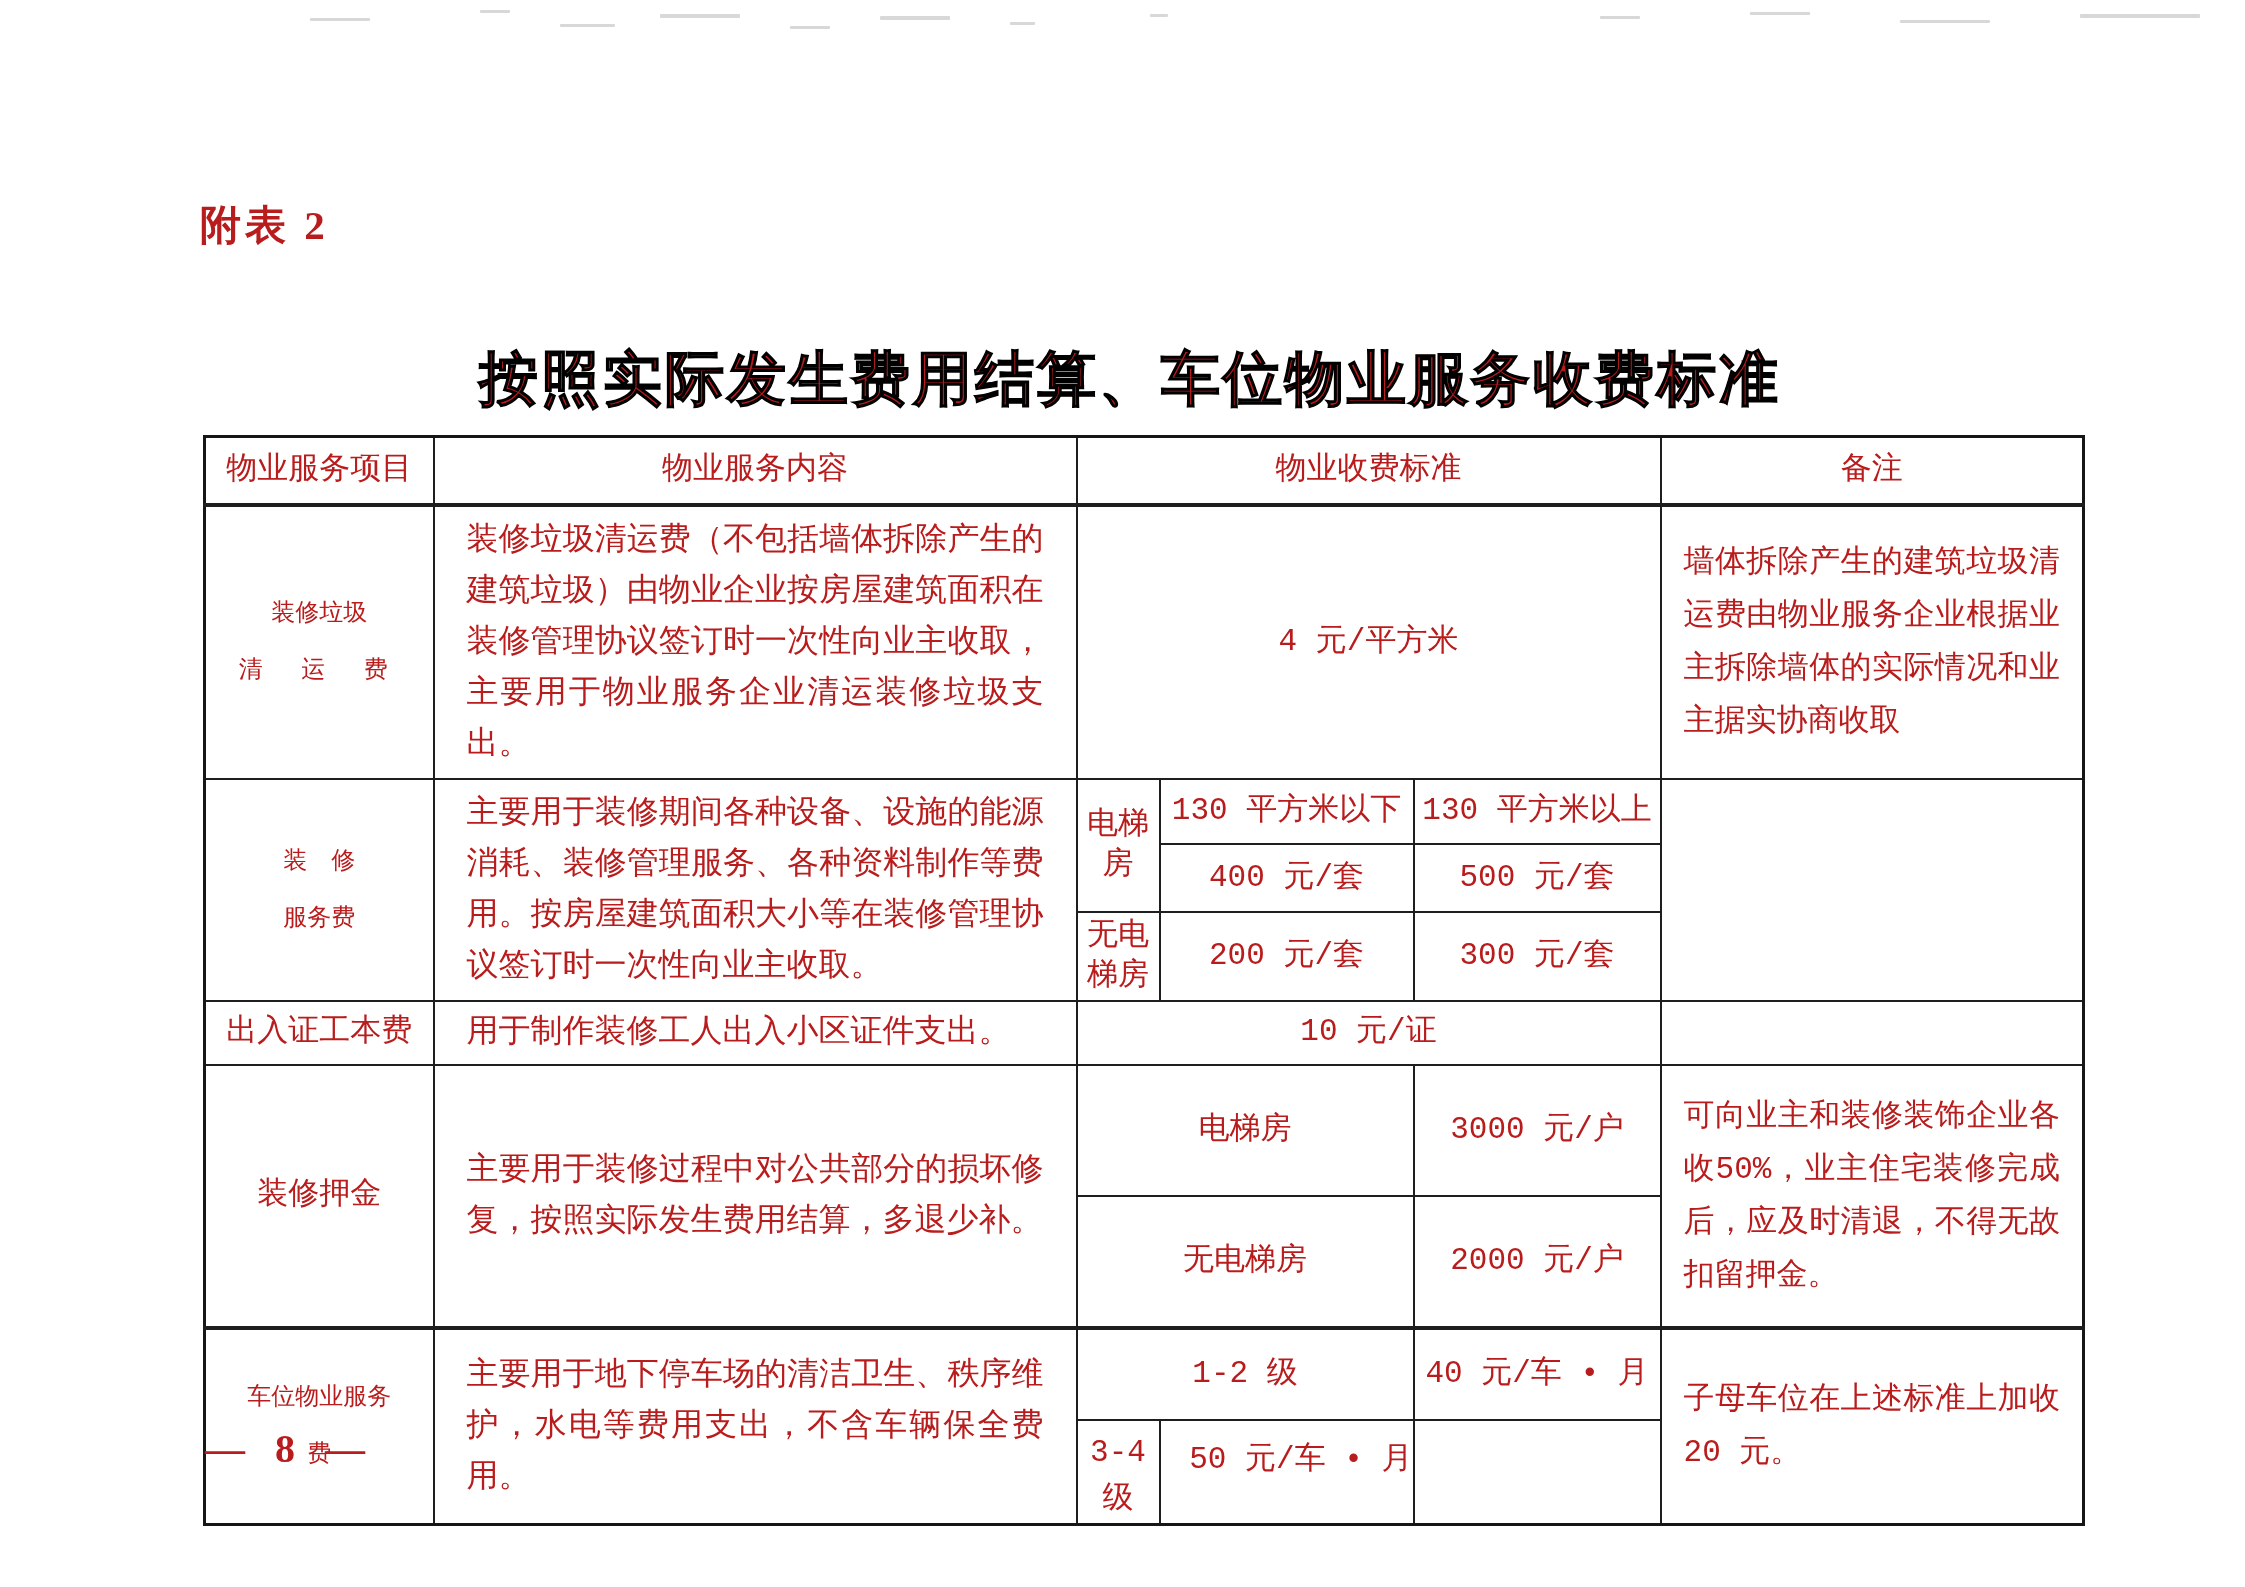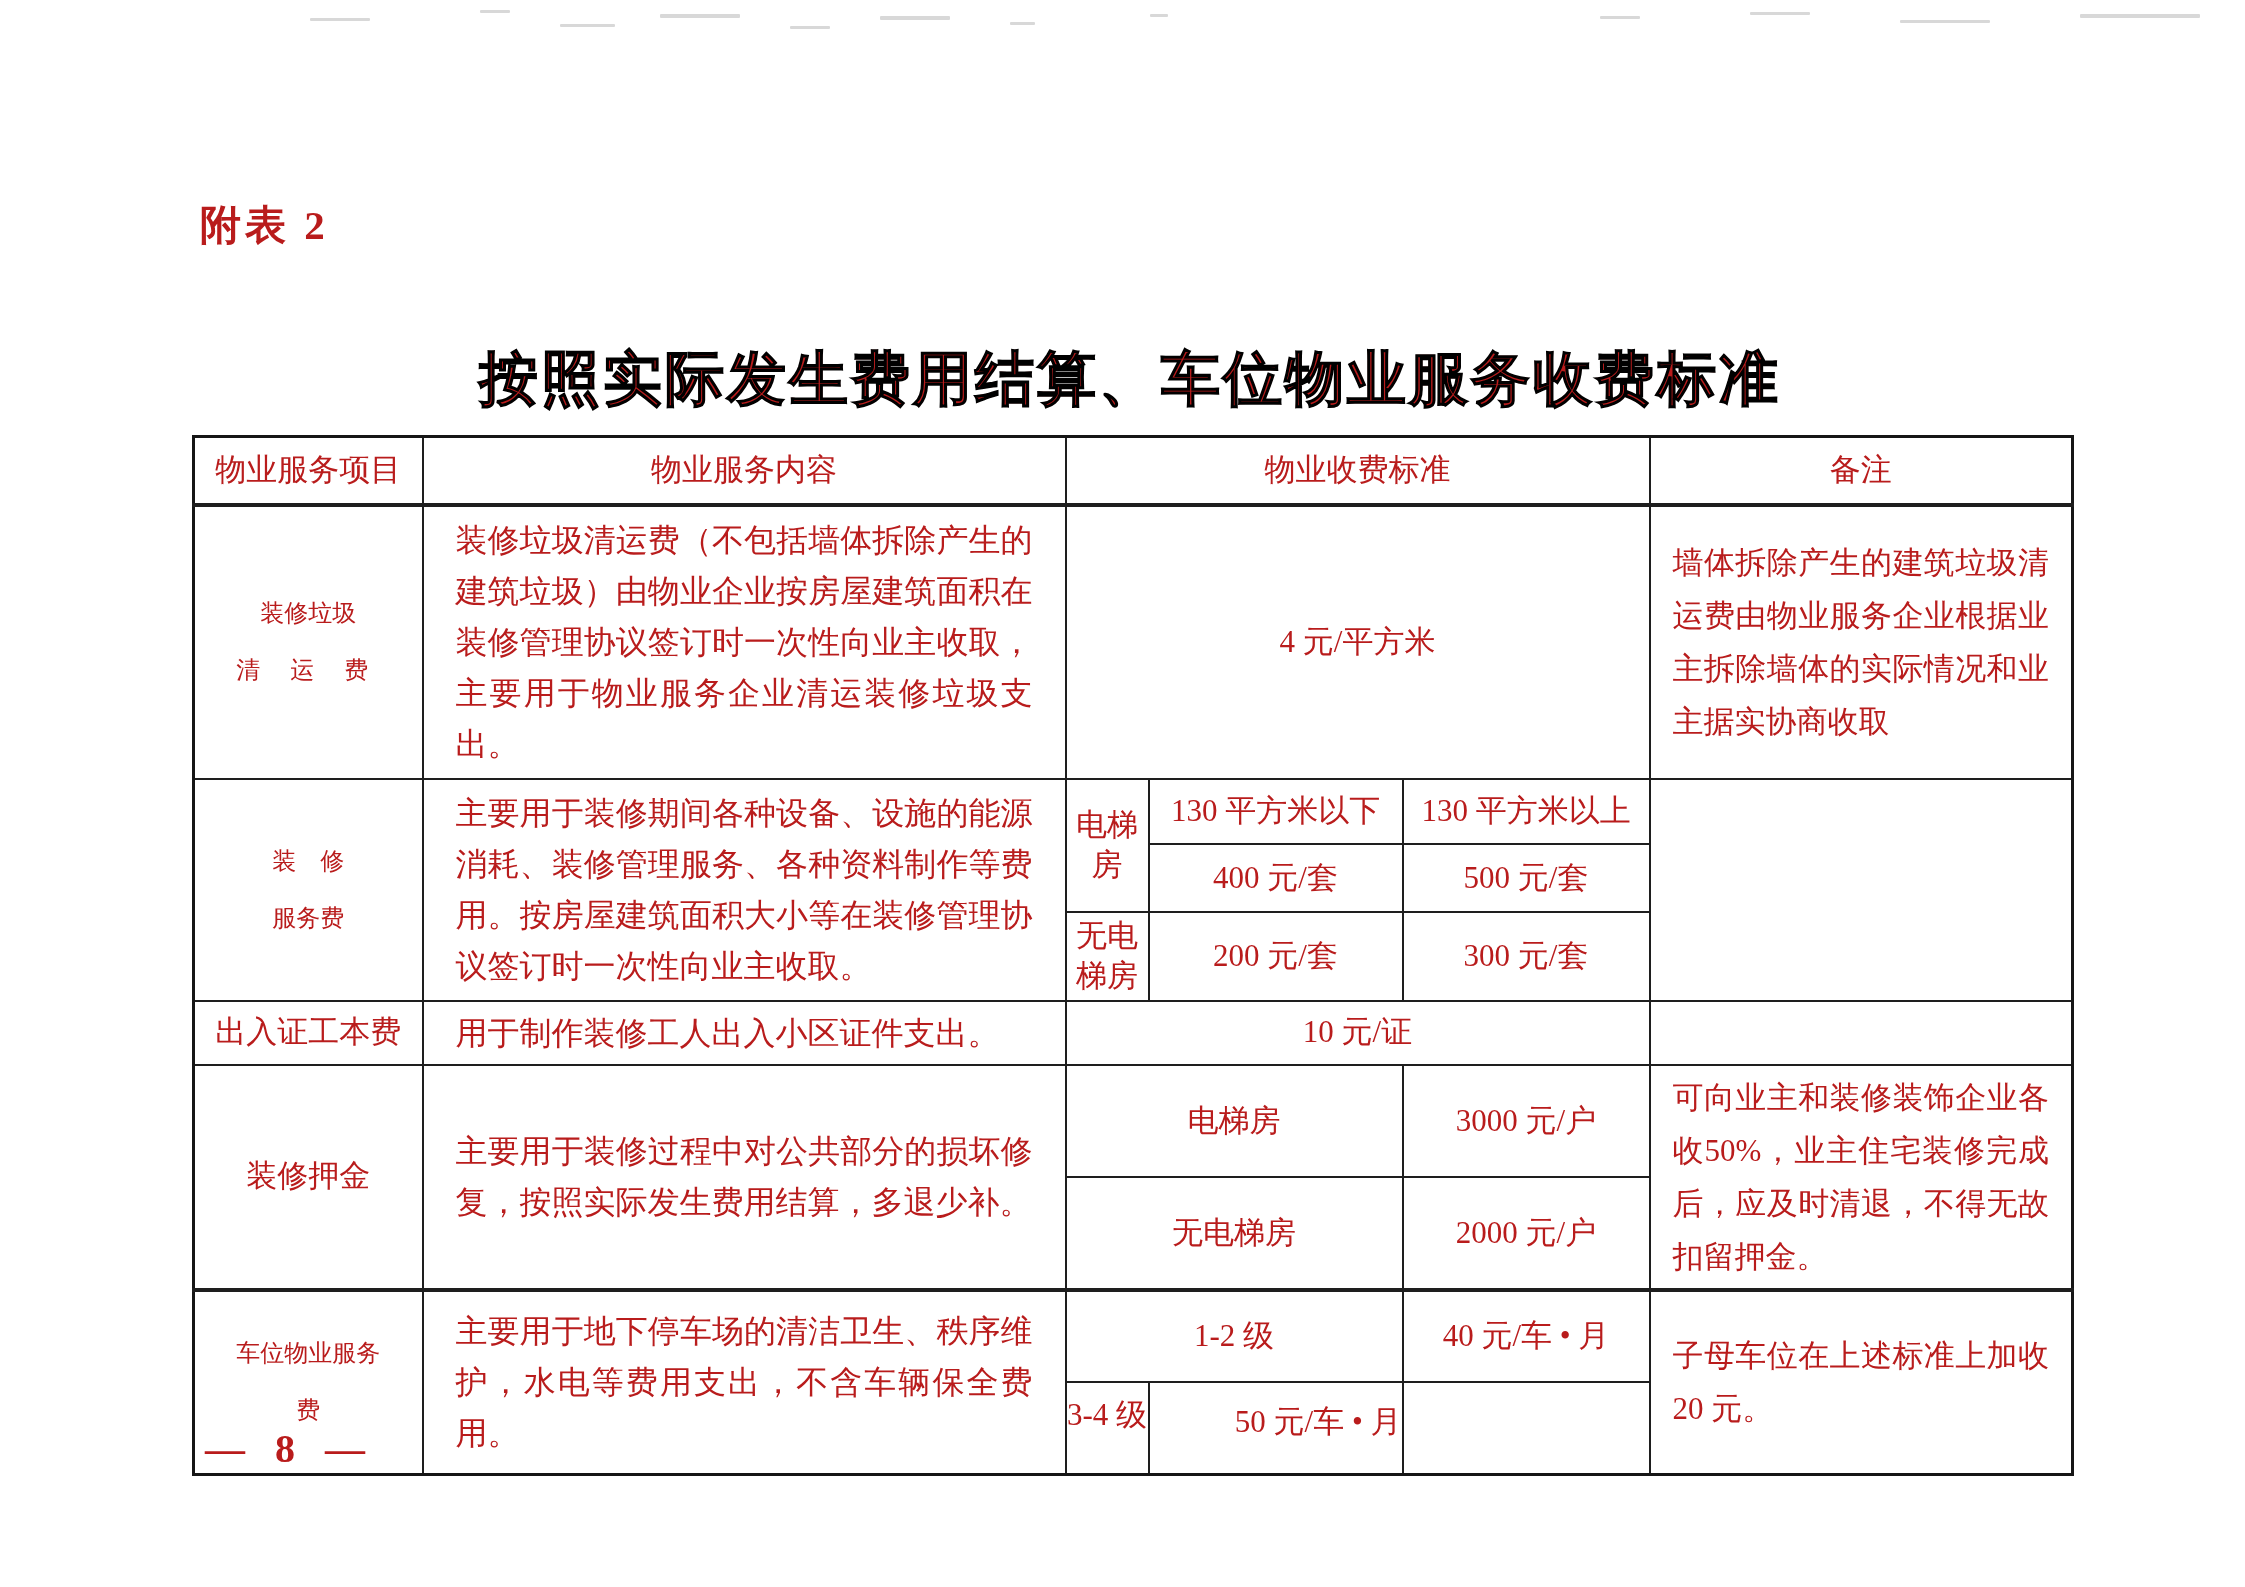--- a/index.html
+++ b/index.html
@@ -17,23 +17,24 @@
   .attachment-label{
     position:absolute;left:200px;top:198px;
     font-size:41px;font-weight:bold;letter-spacing:4px;
   }
   .doc-title{
     position:absolute;left:187px;top:340px;width:1886px;
     text-align:center;font-size:59px;font-weight:bold;letter-spacing:3px;
     -webkit-text-stroke:1.2px #000;
   }
   table.fee-table{
-    position:absolute;left:192px;top:435px;width:1732px;
+    position:absolute;left:203px;top:435px;width:1732px;
     border-collapse:collapse;table-layout:fixed;
     border:3px solid #161616;
+    font-family:Liberation Mono, monospace;
   }
   td{
     border:2px solid #1e1e1e;
     font-size:31px;line-height:1.5;
     padding:0;vertical-align:middle;
     overflow:hidden;
   }
   tr.hrow{height:68px;}
   tr.r1{height:202px;}
   tr.r2a{height:62px;}
@@ -47,21 +48,21 @@
   tr.hrow td{border-bottom-width:4px;font-size:31px;}
   tr.r5a td{border-top-width:4px;}
   .ctr{text-align:center;}
   .desc{
     text-align:justify;
     padding:8px 32px;
     line-height:51px;font-size:32px;
   }
   .remark{
     text-align:justify;
-    padding:5px 22px;
+    padding:24px 22px;
     line-height:53px;font-size:31px;
   }
   .item-line{display:block;text-align:center;line-height:57px;font-size:24px;}
   .sub-label{font-size:31px;line-height:40px;text-align:center;}
   .page-number{
     position:absolute;left:205px;top:1425px;
     font-size:40px;letter-spacing:10px;font-weight:bold;
   }
 </style>
 </head>

